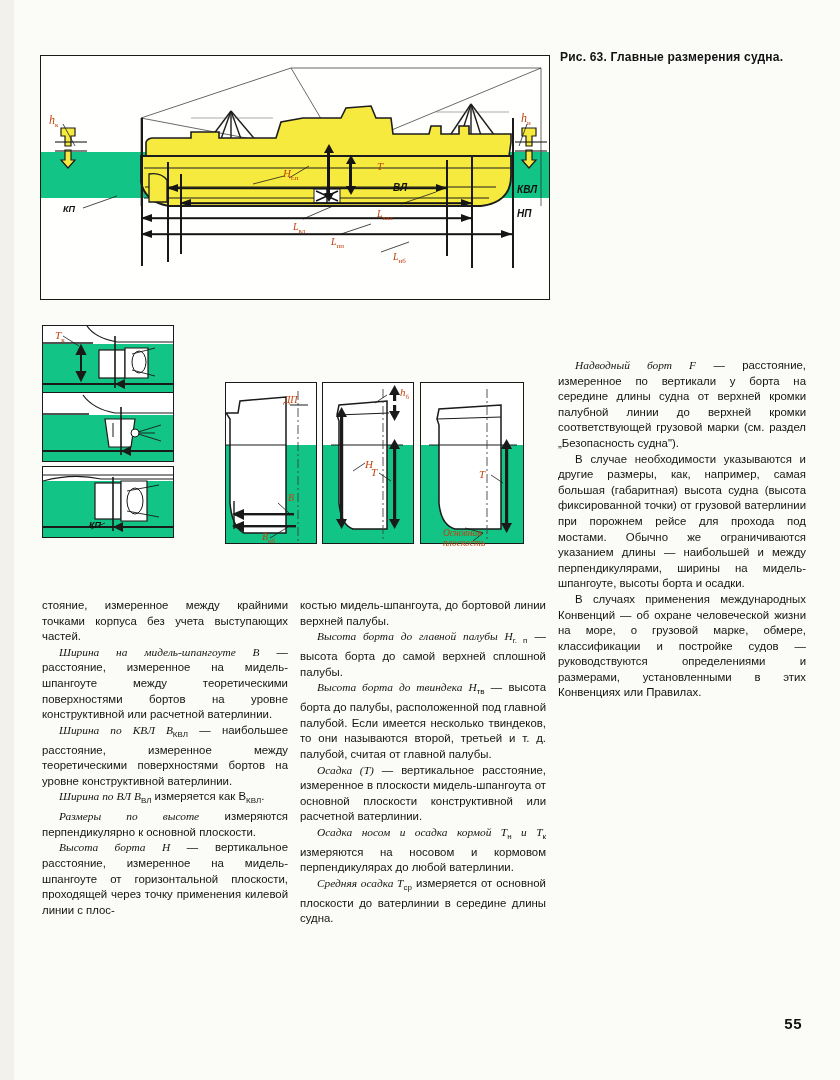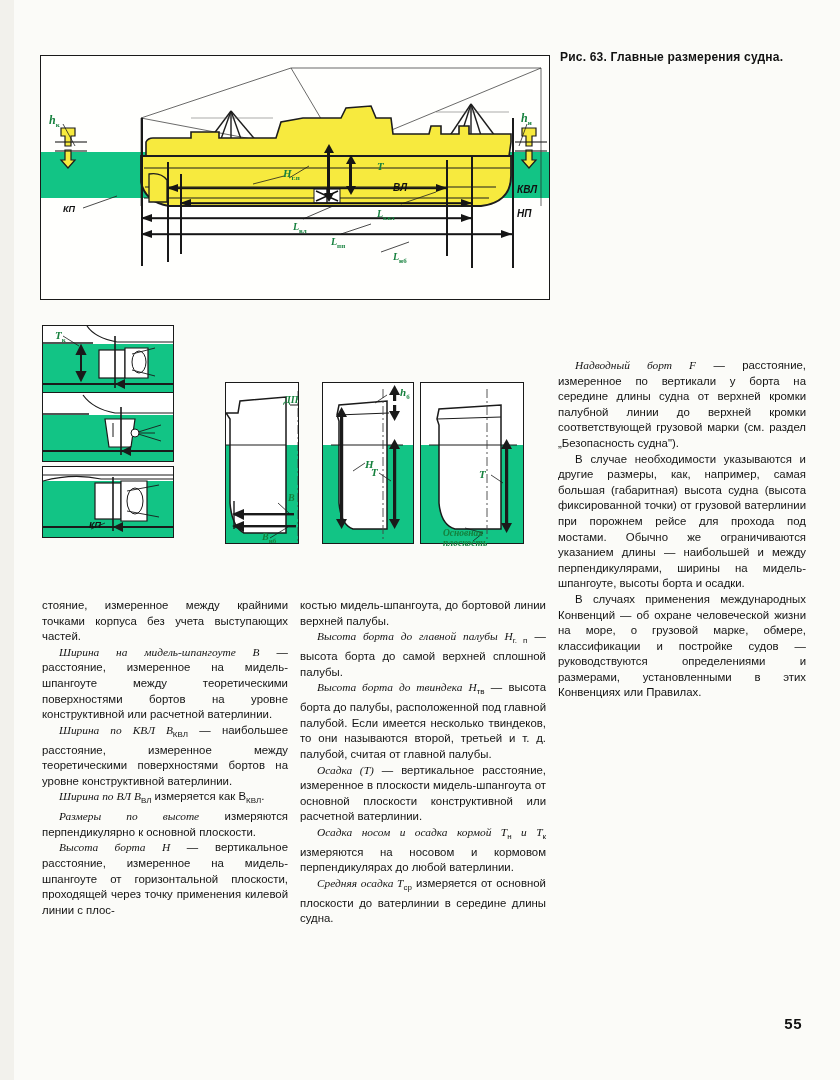--- a/index.html
+++ b/index.html
@@ -39,23 +39,23 @@
   .water {
     position:absolute;
     left:0; width:100%;
     background:#12c485;
   }
   .fig-main .water { top:96px; height:46px; }
   .lbl {
     position:absolute;
     font-family:"Liberation Serif", serif;
     font-style:italic;
-    font-weight:bold;
+    font-weight:normal;
     font-size:10px;
-    color:#15803d;
+    color:#c2410c;
     white-space:nowrap;
     line-height:1;
   }
   .lbl sub { font-size:7px; font-style:normal; }
   .lbl-up {
     position:absolute;
     font-family:"Liberation Sans", sans-serif;
     font-weight:bold;
     font-style:italic;
     font-size:9px;
@@ -315,21 +315,21 @@
       <line x1="84" y1="44" x2="116" y2="50" stroke="#1a1a1a" stroke-width="0.9"></line>
       <line x1="70" y1="10" x2="70" y2="64" stroke="#1a1a1a" stroke-width="1.6"></line>
       <line x1="0" y1="8" x2="132" y2="8" stroke="#1a1a1a" stroke-width="1"></line>
       <line x1="0" y1="60" x2="132" y2="60" stroke="#1a1a1a" stroke-width="1.8"></line>
       <polygon points="70,60 80,55 80,65" fill="#1a1a1a"></polygon>
       <line x1="48" y1="62" x2="62" y2="56" stroke="#1a1a1a" stroke-width="0.8"></line>
     </svg>
     <div class="lbl-up" style="left:46px; top:53px; font-size:9px;">КП</div>
   </div>
 
-  <div class="panel" style="left:225px; top:382px; width:74px; height:162px;">
+  <div class="panel" style="left:225px; top:382px; width:92px; height:162px;">
     <svg width="92" height="162" style="position:absolute;left:0;top:0;">
       <rect x="0" y="62" width="92" height="100" fill="#12c485"></rect>
       <path d="M 0 30 L 12 30 L 14 18 L 60 14 L 60 150 L 18 150 Q 6 144 4 120 L 4 36 Z" fill="#fff" stroke="#1a1a1a" stroke-width="1.5"></path>
       <line x1="0" y1="62" x2="60" y2="62" stroke="#1a1a1a" stroke-width="1"></line>
       <line x1="72" y1="8" x2="72" y2="158" stroke="#444" stroke-width="0.9" stroke-dasharray="9,3,2,3"></line>
       <line x1="64" y1="22" x2="82" y2="22" stroke="#1a1a1a" stroke-width="1"></line>
       <g fill="#1a1a1a">
         <rect x="8" y="130" width="60" height="2.4"></rect>
         <polygon points="6,131 18,126 18,137"></polygon>
         <rect x="8" y="142" width="62" height="2.4"></rect>

